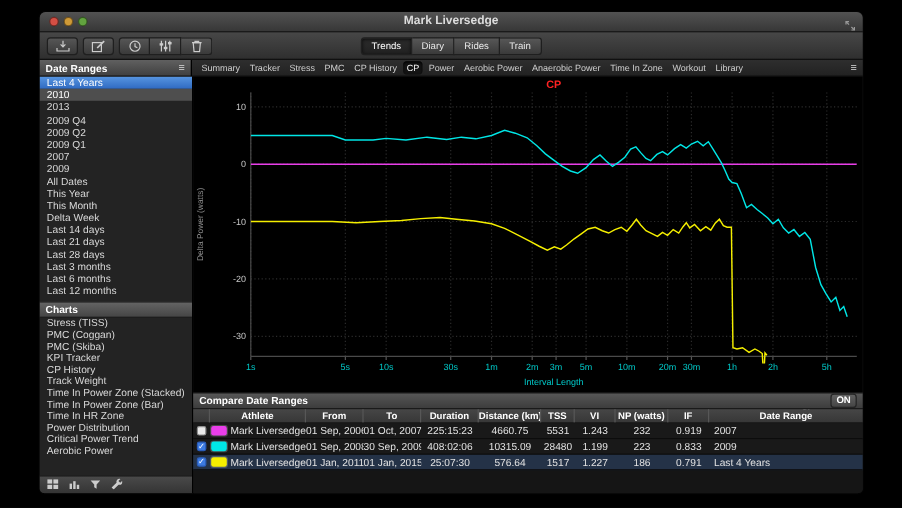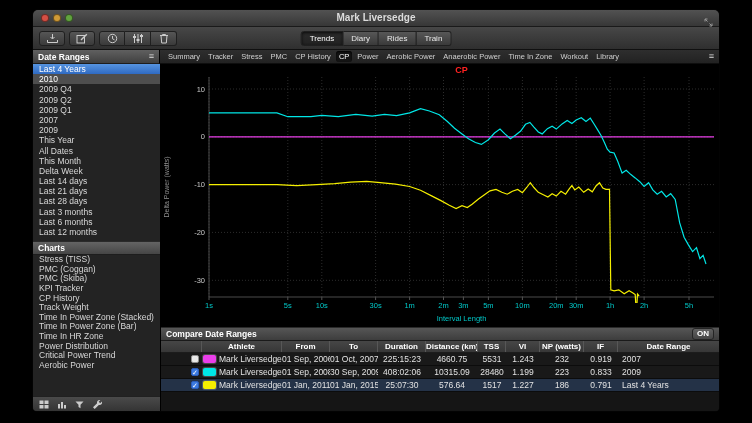--- a/index.html
+++ b/index.html
@@ -66,21 +66,21 @@
   .chart-area svg{display:block;}
   svg text{font-family:"Liberation Sans",sans-serif;}
   
   .compare-pane{flex:1;background:#151515;display:flex;flex-direction:column;border-top:1px solid #2a2a2a;min-height:0;}
   .compare-header{height:12px;flex:none;background:linear-gradient(#565656,#3d3d3d);display:flex;align-items:center;
     padding:0 5px;gap:5px;border-bottom:1px solid #1a1a1a;text-align:center;}
   .compare-title{color:#fff;font-size:8.5px;font-weight:bold;}
   .clear-btn{margin-left:auto;color:#ddd;font-size:8px;width:20px;overflow:hidden;white-space:nowrap;margin-top:21px;}
   .on-btn{color:#fff;font-size:8px;font-weight:bold;background:linear-gradient(#616161,#454545);
     border:1px solid #242424;border-radius:3px;padding:0 4px;height:10px;line-height:9px;}
-  .grid-row{display:grid;grid-template-columns:14px 80px 48px 48px 48px 52px 28px 34px 44px 34px 1fr;align-items:center;padding-left:27px;}
+  .grid-row{display:grid;grid-template-columns:14px 80px 48px 48px 48px 52px 28px 34px 44px 34px 1fr;align-items:center;}
   .table-header{height:11px;flex:none;background:linear-gradient(#464646,#373737);border-bottom:1px solid #1c1c1c;}
   .th-cell{color:#fff;font-size:8px;font-weight:bold;text-align:center;border-right:1px solid #575757;
     height:11px;line-height:11px;overflow:hidden;white-space:nowrap;}
   .th-cell:last-child{border-right:none;}
   .td-row{height:12px;font-size:8.5px;color:#e2e2e2;border-bottom:1px solid #0c0c0c;background:#191919;}
   .td-row.selected{background:#243247;}
   .td-cell{text-align:center;white-space:nowrap;overflow:hidden;}
   .td-cell.left{text-align:left;padding-left:4px;}
   .athlete-cell{display:flex;align-items:center;gap:3px;padding-left:1px;text-align:left;}
   .swatch{width:13px;height:8px;border-radius:2px;flex:none;box-shadow:0 0 0 1px rgba(255,255,255,.2);}
@@ -181,27 +181,28 @@
       <span class="menu-glyph">≡</span>
     </div>
   </div>
 
   <div class="content">
 
     <div class="sidebar">
       <div class="date-list" id="dateList">
           <div class="side-item selected">Last 4 Years</div>
           <div class="side-item highlight">2010</div>
+          <div class="side-item">2013</div>
           <div class="side-item">2009 Q4</div>
           <div class="side-item">2009 Q2</div>
           <div class="side-item">2009 Q1</div>
           <div class="side-item">2007</div>
           <div class="side-item">2009</div>
+          <div class="side-item">All Dates</div>
           <div class="side-item">This Year</div>
-          <div class="side-item">All Dates</div>
           <div class="side-item">This Month</div>
           <div class="side-item">Delta Week</div>
           <div class="side-item">Last 14 days</div>
           <div class="side-item">Last 21 days</div>
           <div class="side-item">Last 28 days</div>
           <div class="side-item">Last 3 months</div>
           <div class="side-item">Last 6 months</div>
           <div class="side-item">Last 12 months</div>
         </div>
       <div class="section-header">

